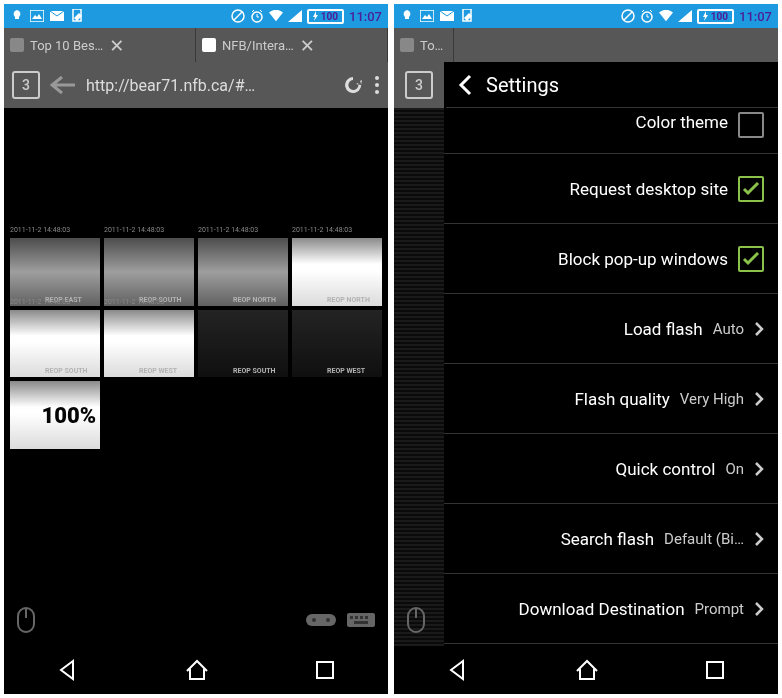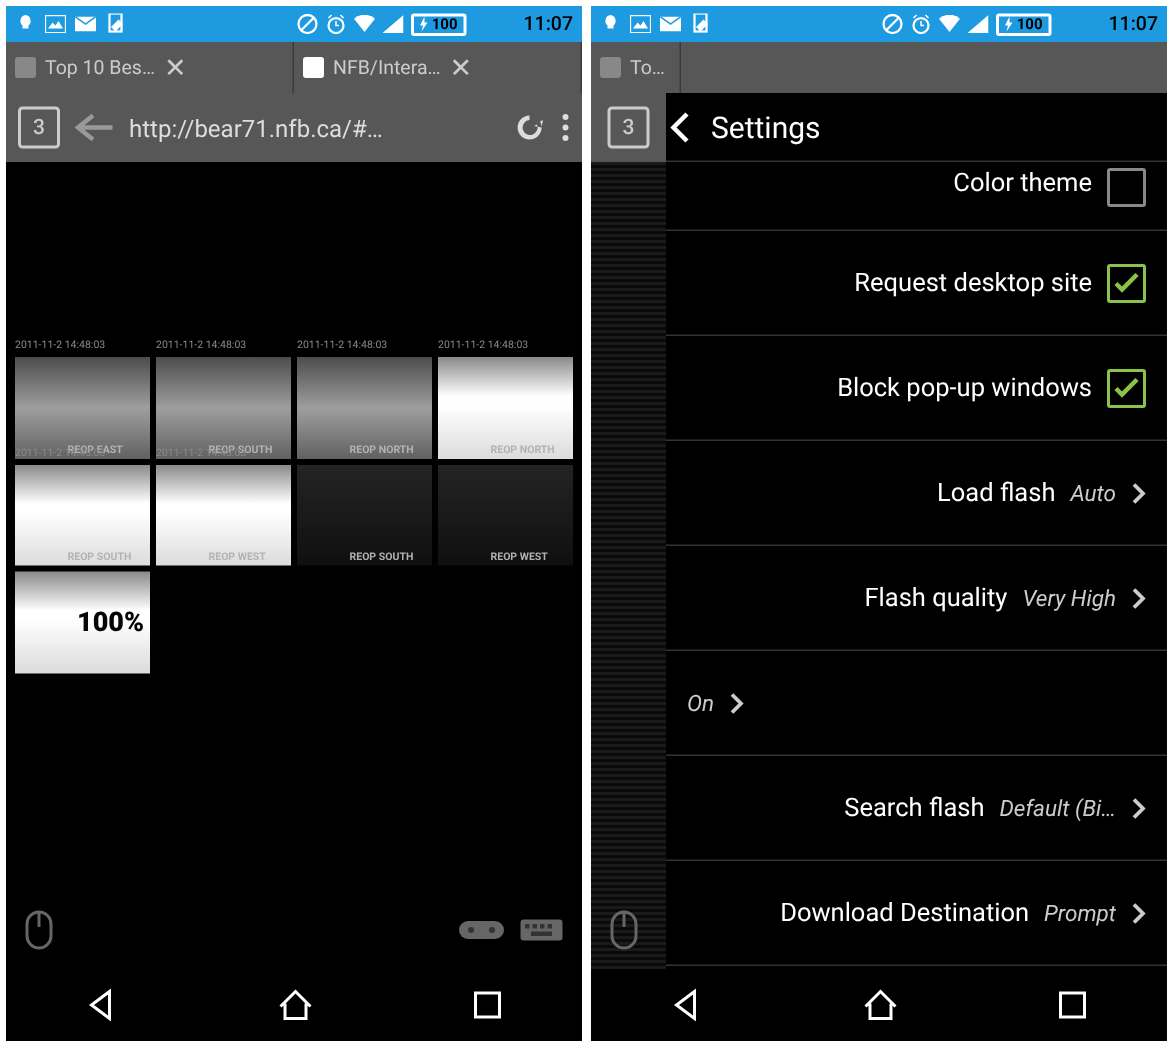--- a/index.html
+++ b/index.html
@@ -19,37 +19,37 @@
     position: relative;
     overflow: hidden;
   }
   
   .status-bar {
     height: 24px;
     background: #1e9ae0;
     display: flex;
     align-items: center;
     padding: 0 6px;
-    color: #000000;
+    color: #4c1d95;
     font-size: 13px;
   }
   .status-left { display: flex; gap: 6px; align-items: center; }
   .status-right { margin-left: auto; display: flex; gap: 5px; align-items: center; }
   .status-icon { width: 14px; height: 14px; display: inline-flex; align-items: center; justify-content: center; }
   .battery-box {
     border: 2px solid #fff;
     border-radius: 2px;
     padding: 0 4px;
     font-size: 10px;
     font-weight: bold;
     display: flex;
     align-items: center;
     gap: 2px;
   }
-  .time { font-weight: 500; margin-left: 33px; }
+  .time { font-weight: 500; }
 
   
   .tab-strip {
     height: 34px;
     background: #575757;
     display: flex;
     align-items: center;
     overflow: hidden;
   }
   .tab {
@@ -143,21 +143,21 @@
     left: 2px;
     font-size: 7px;
     color: #aaa;
     font-weight: bold;
     margin-left: 33px;
   }
   .cam.bright { background: linear-gradient(180deg, #888 0%, #eee 40%, #ccc 100%); }
   .cam.dark { background: linear-gradient(180deg, #333 0%, #222 100%); }
   .cam.mid { background: linear-gradient(180deg, #555 0%, #999 50%, #666 100%); }
   .cam-100 {
-    font-size: 18px;
+    font-size: 22px;
     font-weight: 900;
     color: #1a1a1a;
     position: absolute;
     right: 4px;
     top: 50%;
     transform: translateY(-50%);
   }
 
   
   .bottom-icons {
@@ -220,21 +220,20 @@
     align-items: center;
     padding: 0 14px;
     color: #fff;
     font-size: 17px;
     gap: 10px;
   }
   .setting-row.short { height: 46px; align-items: flex-start; padding-top: 4px; }
   .setting-label { flex: 1; }
   .setting-value {
     color: #ccc;
-    font-style: italic;
     font-size: 15px;
   }
   .checkbox {
     width: 26px; height: 26px;
     border: 2px solid #8bc34a;
     border-radius: 2px;
     display: flex;
     align-items: center;
     justify-content: center;
     color: #8bc34a;
@@ -492,21 +491,21 @@
   </div>
 
   <div class="tab-strip">
     <div class="tab" style="max-width:60px">
       <span class="tab-favicon"></span>
       <span class="tab-title">Top 1…</span>
     </div>
     <div style="flex:1;background:#000"></div>
   </div>
 
-  <div class="settings-header" style="position:absolute;top:58px;left:40px;right:0">
+  <div class="settings-header" style="position:absolute;top:58px;left:52px;right:0">
     <span>
       <svg width="14" height="22" viewBox="0 0 14 22">
           <path d="M12 2L3 11l9 9" stroke="#fff" stroke-width="3" fill="none"></path>
         </svg>
     </span>
     <span>Settings</span>
   </div>
 
   <div style="position:absolute;top:58px;left:0;width:50px;height:46px;background:#575757;display:flex;align-items:center;justify-content:center">
     <div class="tab-count">3</div>
@@ -547,20 +546,21 @@
     <div class="setting-row">
       <span class="setting-label">Flash quality</span>
       <span class="setting-value">Very High</span>
       <span class="chevron">
           <svg width="10" height="16" viewBox="0 0 10 16">
             <path d="M2 2l6 6-6 6" stroke="#ccc" stroke-width="2.5" fill="none"></path>
           </svg>
         </span>
     </div>
     <div class="setting-row">
+      <span class="setting-label">Quick control</span>
       <span class="setting-value">On</span>
       <span class="chevron">
           <svg width="10" height="16" viewBox="0 0 10 16">
             <path d="M2 2l6 6-6 6" stroke="#ccc" stroke-width="2.5" fill="none"></path>
           </svg>
         </span>
     </div>
     <div class="setting-row">
       <span class="setting-label">Search flash</span>
       <span class="setting-value">Default (Bi…</span>

